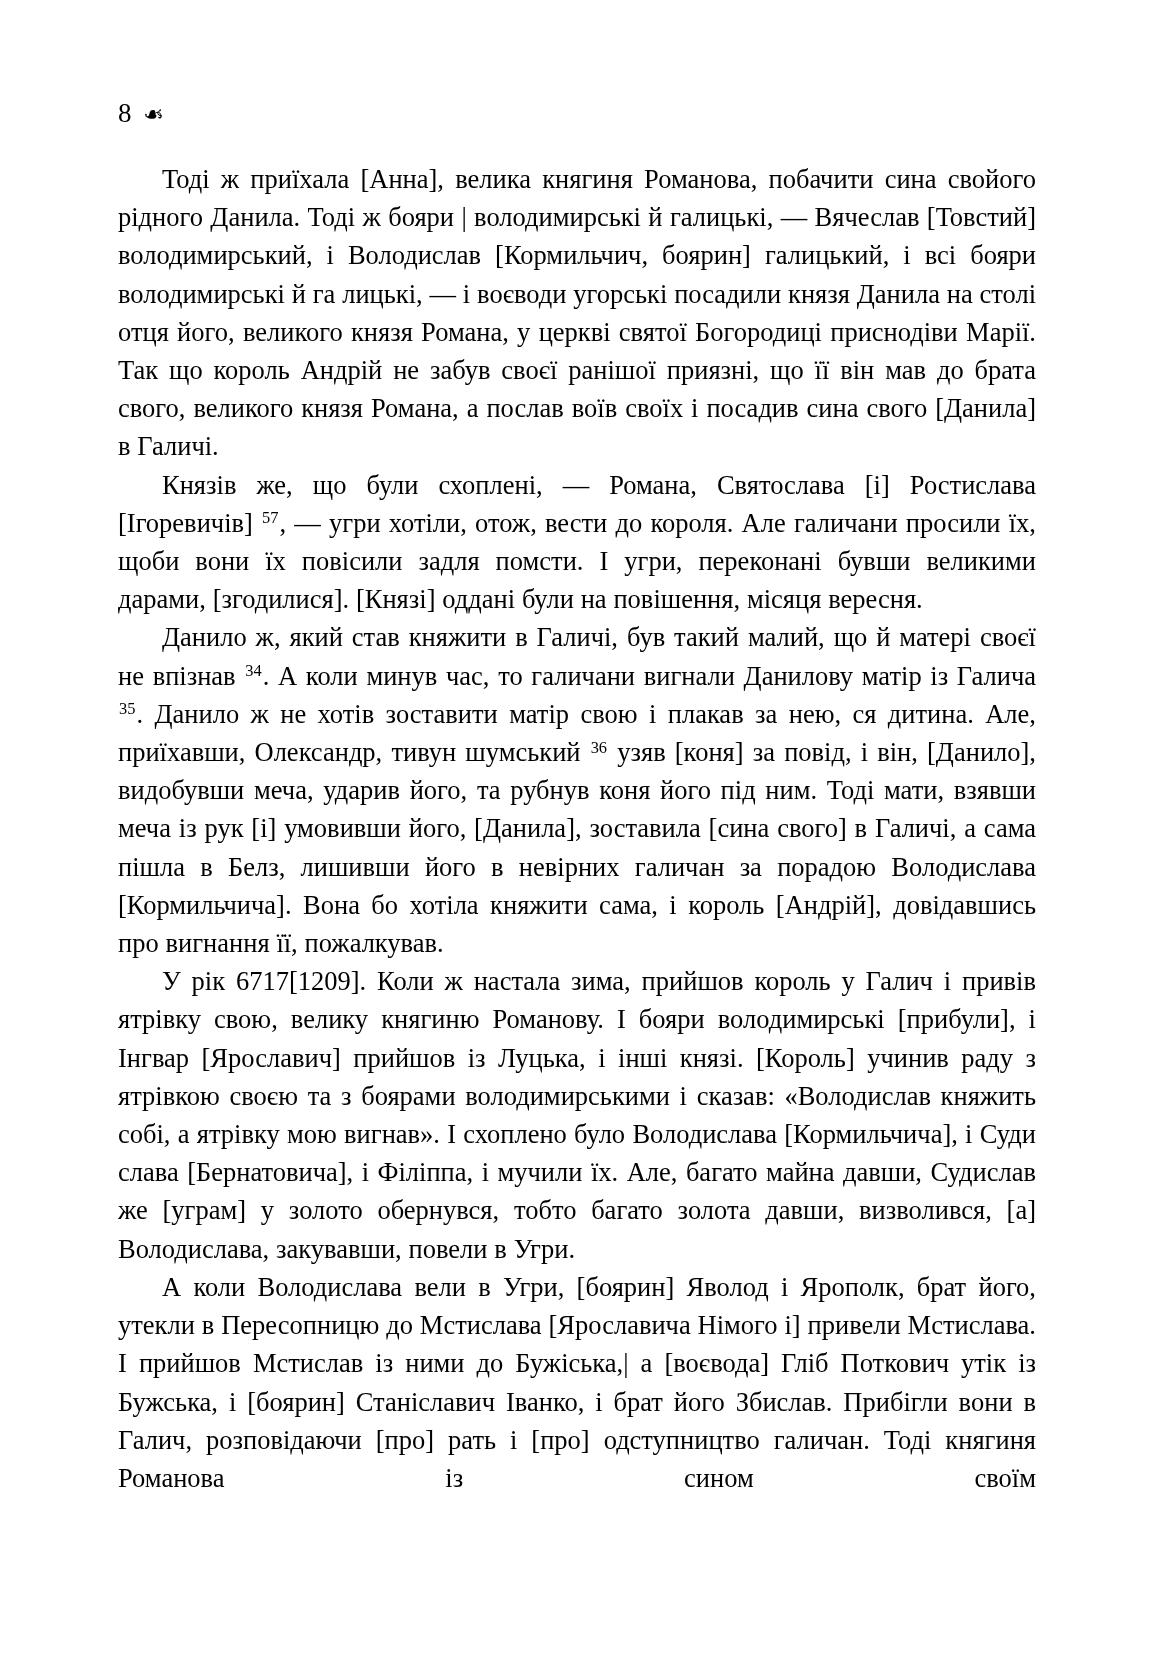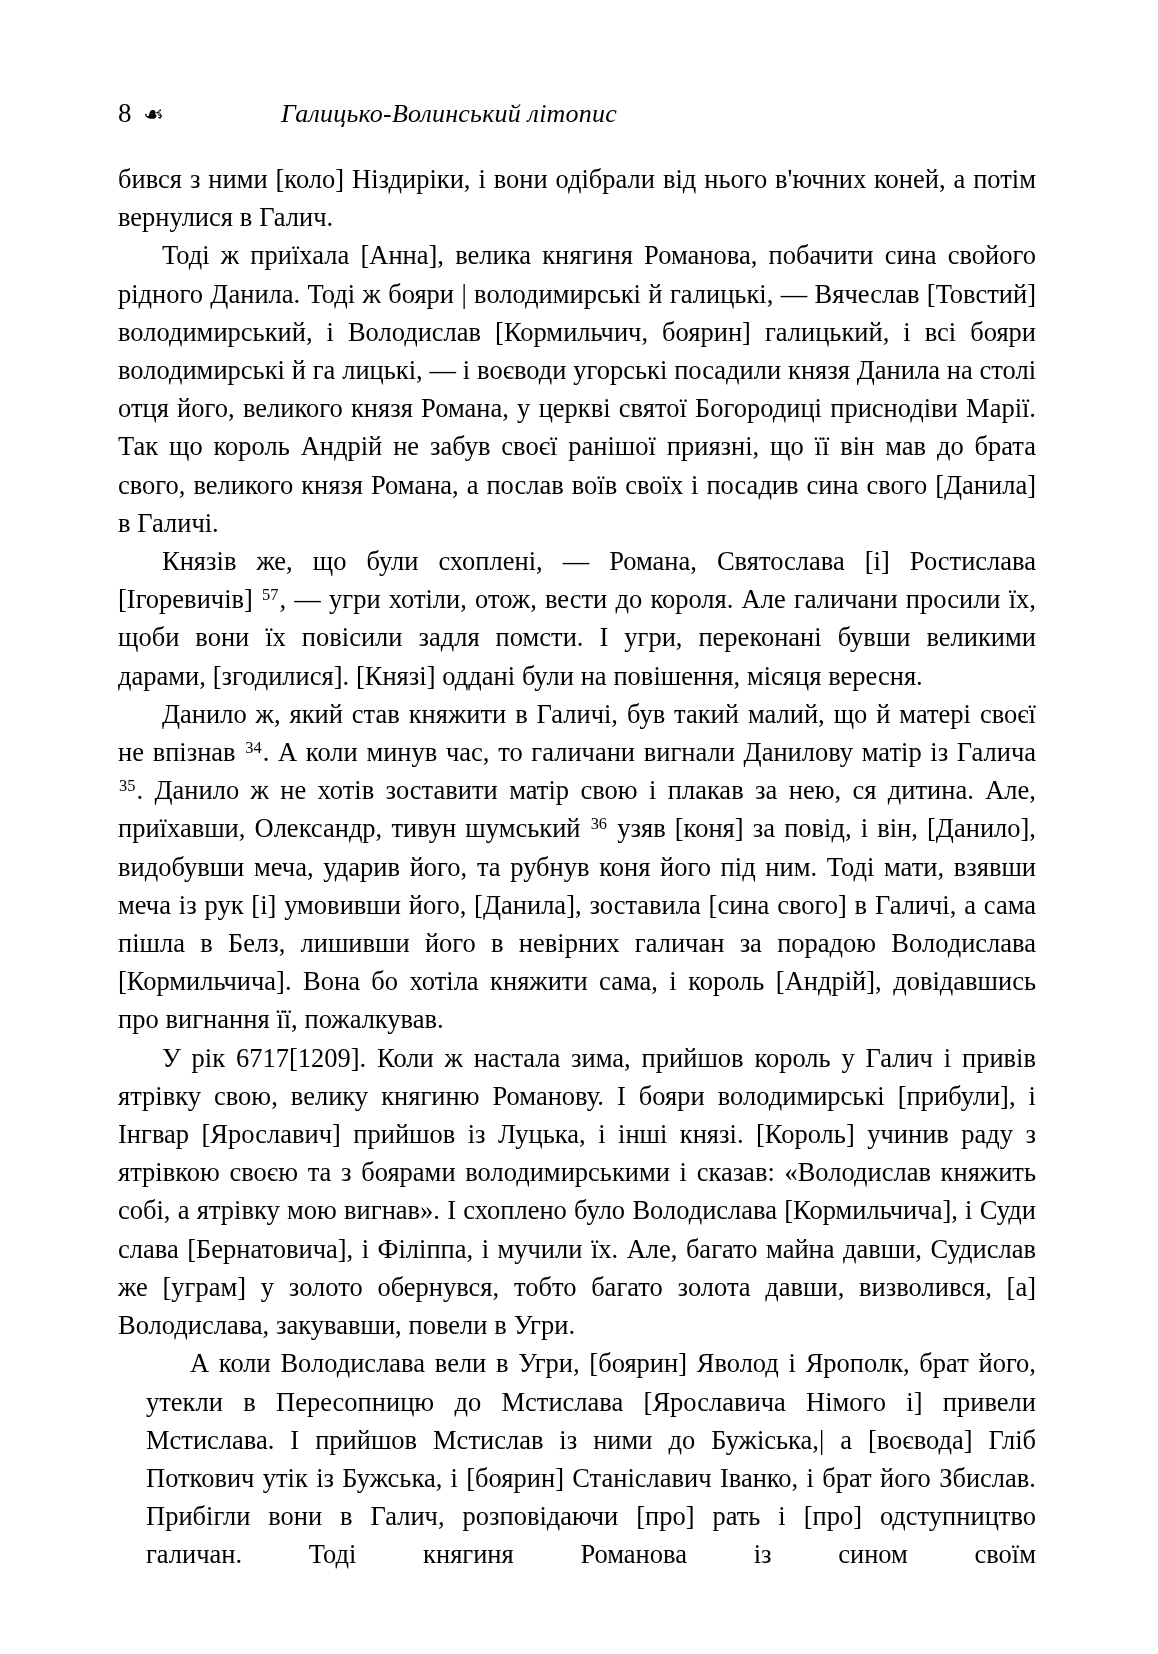--- a/index.html
+++ b/index.html
@@ -75,37 +75,34 @@
   }
   sup.fn {
     font-size: 0.62em;
     vertical-align: 0.52em;
     line-height: 0;
     padding: 0 1px;
   }
   
   p.force-justify {
     text-align-last: justify;
-    margin-left: 28px;
   }
 </style>
 </head>
 <body>
 
 <div class="page">
 
   <div class="running-head">
     <span class="folio">8</span>
     <span class="folio-ornament">❧</span>
-    <span class="running-title">Галицько-Волинський літопис</span>
   </div>
 
   <div class="textblock">
 
-    <p class="para">бився з ними [коло] Ніздиріки, і вони одібрали від нього в'ючних коней, а потім вернулися в Галич.</p>
 
     <p class="para indent">Тоді ж приїхала [Анна], велика княгиня Романова, побачити сина свойого рідного Данила. Тоді ж бояри | володимирські й галицькі, — Вячеслав [Товстий] володимирський, і Володислав [Кормильчич, боярин] галицький, і всі бояри володимирські й га лицькі, — і воєводи угорські посадили князя Данила на столі отця його, великого князя Романа, у церкві святої Богородиці приснодіви Марії. Так що король Андрій не забув своєї ранішої приязні, що її він мав до брата свого, великого князя Романа, а послав воїв своїх і посадив сина свого [Данила] в Галичі.</p>
 
     <p class="para indent"><span>Князів же, що були схоплені, — Романа, Святослава [і] Ростислава [Ігоревичів] </span><sup class="fn">57</sup><span>, — угри хотіли, отож, вести до короля. Але галичани просили їх, щоби вони їх повісили задля помсти. І угри, переконані бувши великими дарами, [згодилися]. [Князі] оддані були на повішення, місяця вересня.</span></p>
 
     <p class="para indent"><span>Данило ж, який став княжити в Галичі, був такий малий, що й матері своєї не впізнав </span><sup class="fn">34</sup><span>. А коли минув час, то галичани вигнали Данилову матір із Галича </span><sup class="fn">35</sup><span>. Данило ж не хотів зоставити матір свою і плакав за нею, ся дитина. Але, приїхавши, Олександр, тивун шумський </span><sup class="fn">36</sup><span> узяв [коня] за повід, і він, [Данило], видобувши меча, ударив його, та рубнув коня його під ним. Тоді мати, взявши меча із рук [і] умовивши його, [Данила], зоставила [сина свого] в Галичі, а сама пішла в Белз, лишивши його в невірних галичан за порадою Володислава [Кормильчича]. Вона бо хотіла княжити сама, і король [Андрій], довідавшись про вигнання її, пожалкував.</span></p>
 
     <p class="para indent">У рік 6717[1209]. Коли ж настала зима, прийшов король у Галич і привів ятрівку свою, велику княгиню Романову. І бояри володимирські [прибули], і Інгвар [Ярославич] прийшов із Луцька, і інші князі. [Король] учинив раду з ятрівкою своєю та з боярами володимирськими і сказав: «Володислав княжить собі, а ятрівку мою вигнав». І схоплено було Володислава [Кормильчича], і Суди слава [Бернатовича], і Філіппа, і мучили їх. Але, багато майна давши, Судислав же [уграм] у золото обернувся, тобто багато золота давши, визволився, [а] Володислава, закувавши, повели в Угри.</p>
 
     <p class="para indent force-justify">А коли Володислава вели в Угри, [боярин] Яволод і Ярополк, брат його, утекли в Пересопницю до Мстислава [Ярославича Німого і] привели Мстислава. І прийшов Мстислав із ними до Бужіська,| а [воєвода] Гліб Поткович утік із Бужська, і [боярин] Станіславич Іванко, і брат його Збислав. Прибігли вони в Галич, розповідаючи [про] рать і [про] одступництво галичан. Тоді княгиня Романова із сином своїм</p>

